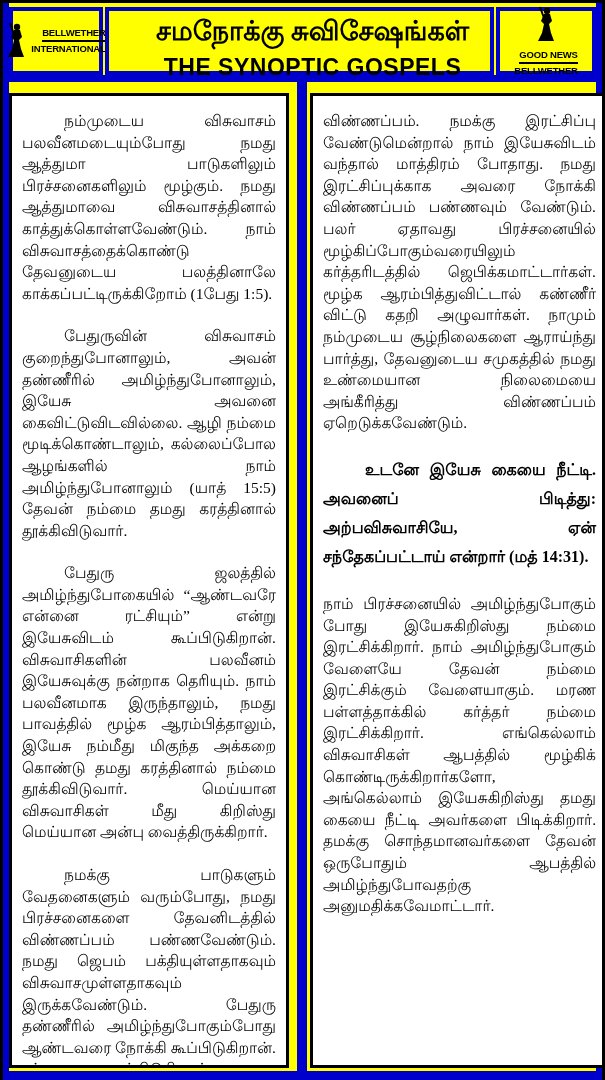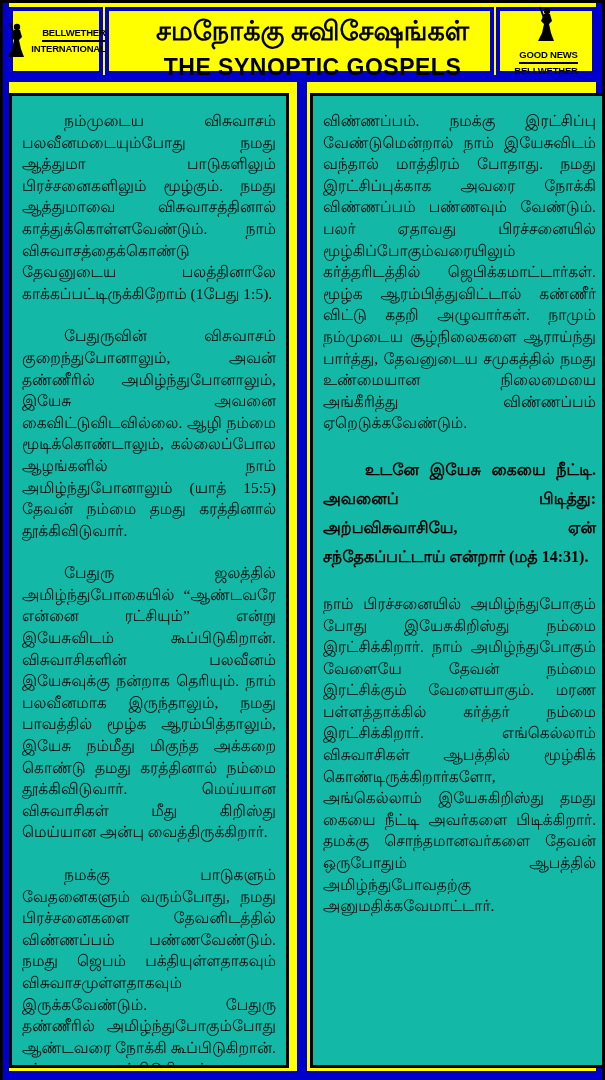--- a/index.html
+++ b/index.html
@@ -44,21 +44,21 @@
     font-family:"Liberation Serif", serif;
   }
   .title-english{
     font-family:"Liberation Sans", sans-serif;
     font-size:23px;font-weight:bold;letter-spacing:0.5px;margin-top:4px;
   }
 
   
   .column{
     position:absolute;top:90px;height:975px;
-    background:#14b8a6;border:3px solid #000;box-sizing:border-box;
+    background:#ffffff;border:3px solid #000;box-sizing:border-box;
     padding:14px 10px 0 10px;overflow:hidden;
   }
   .col-left{left:6px;width:280px;}
   .col-right{left:307px;width:299px;}
 
   .para{
     margin:0 0 21px 0;
     font-size:15.5px;line-height:21.6px;
     text-align:justify;
   }

